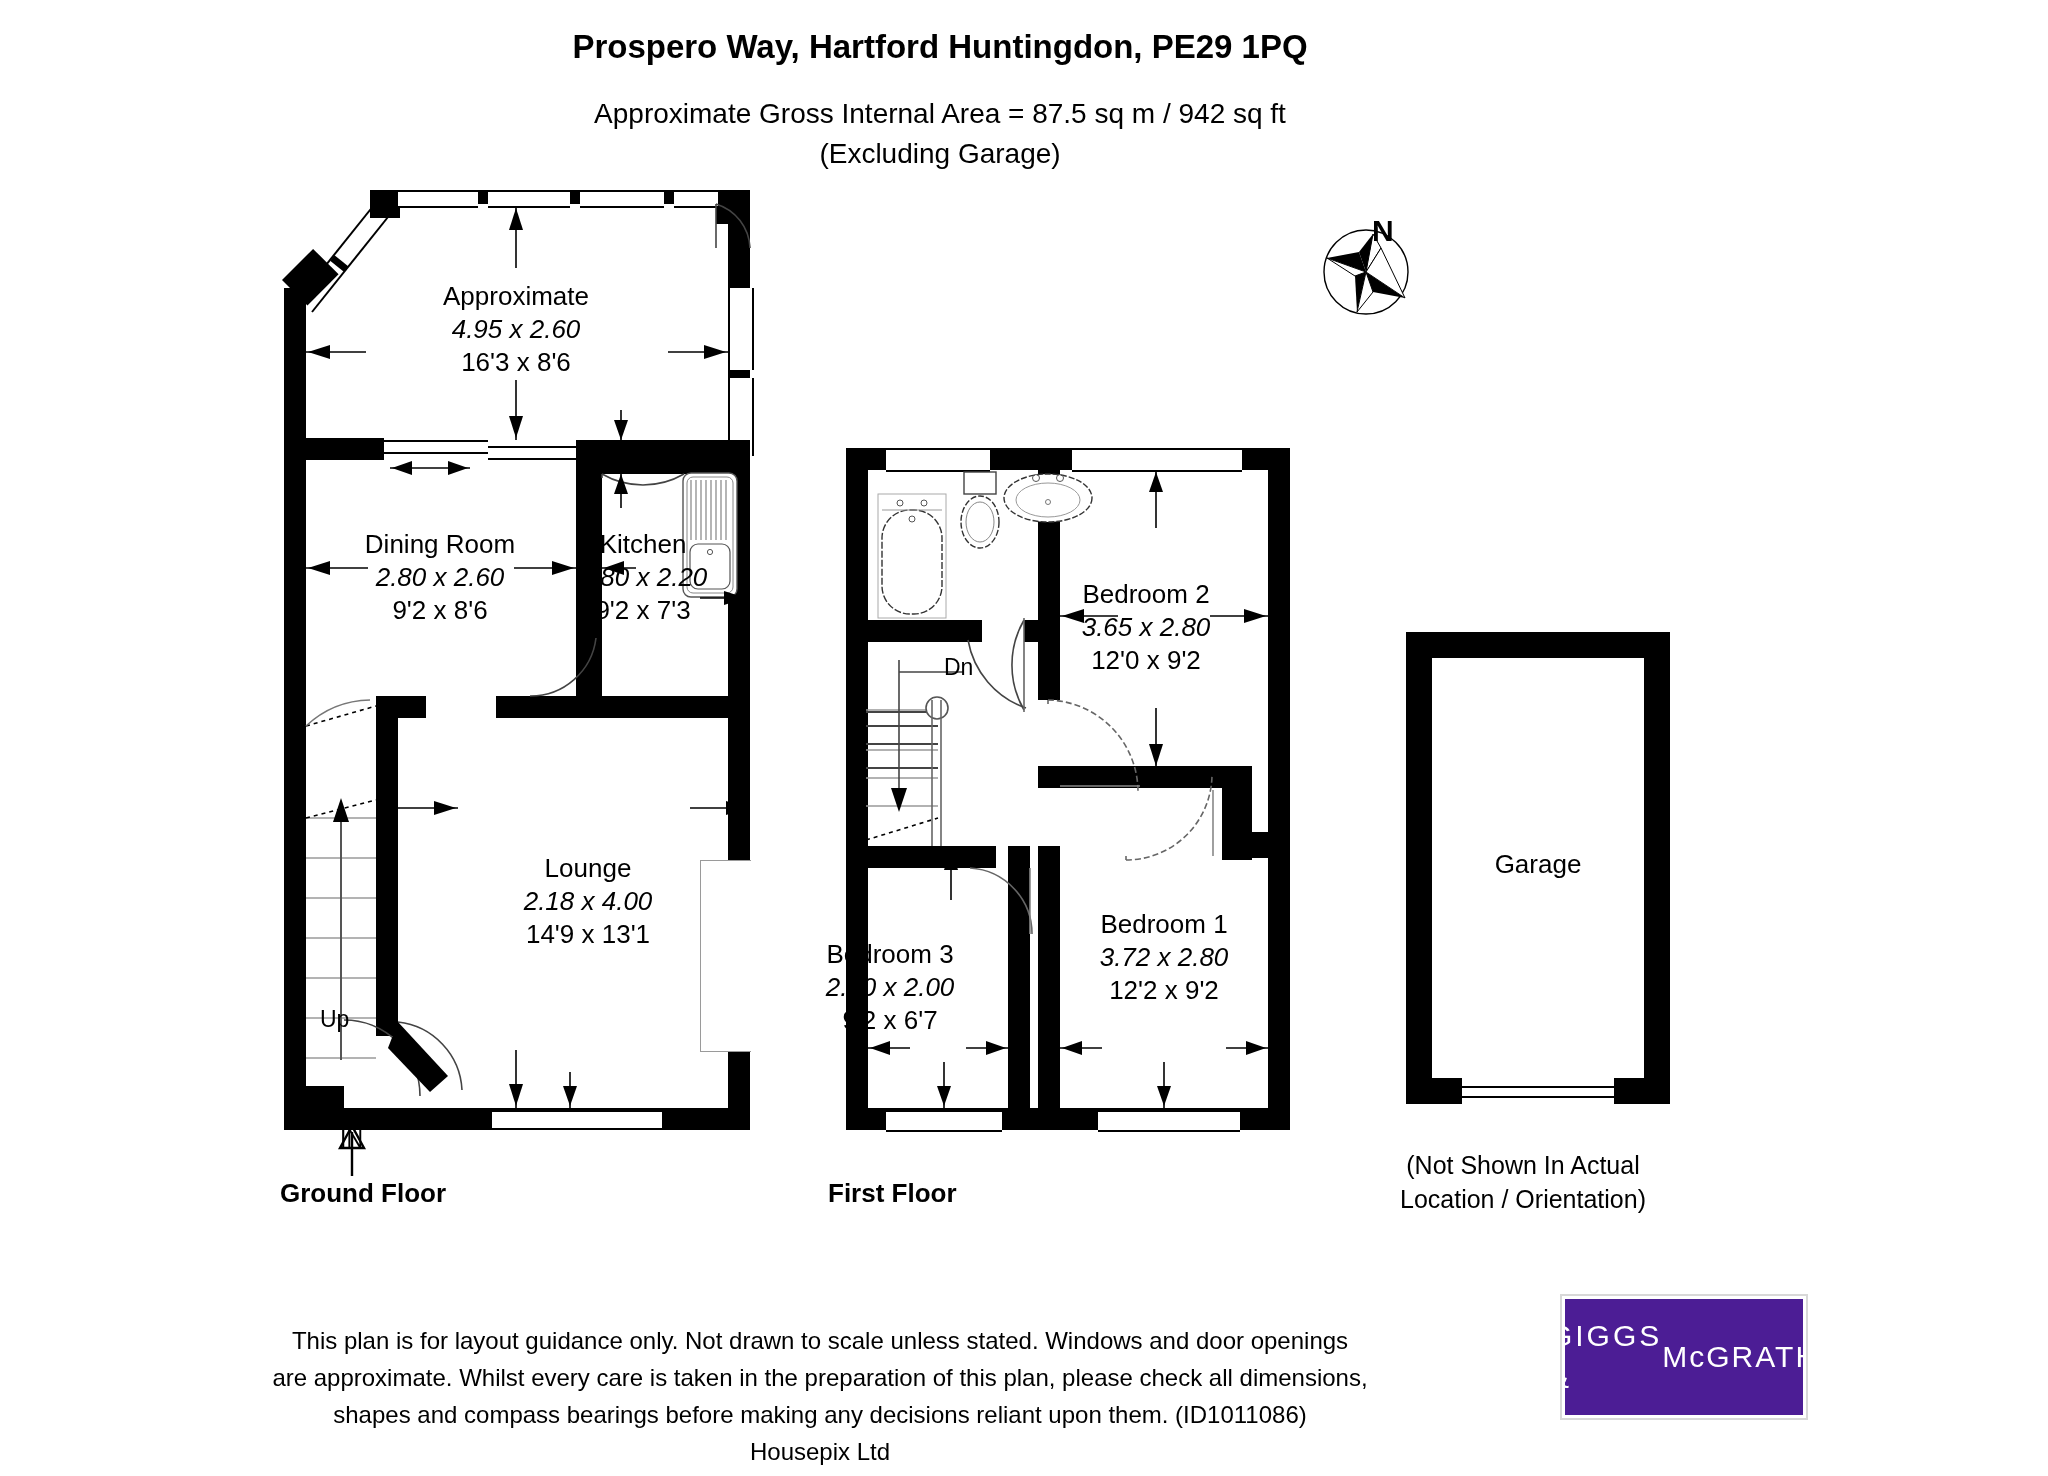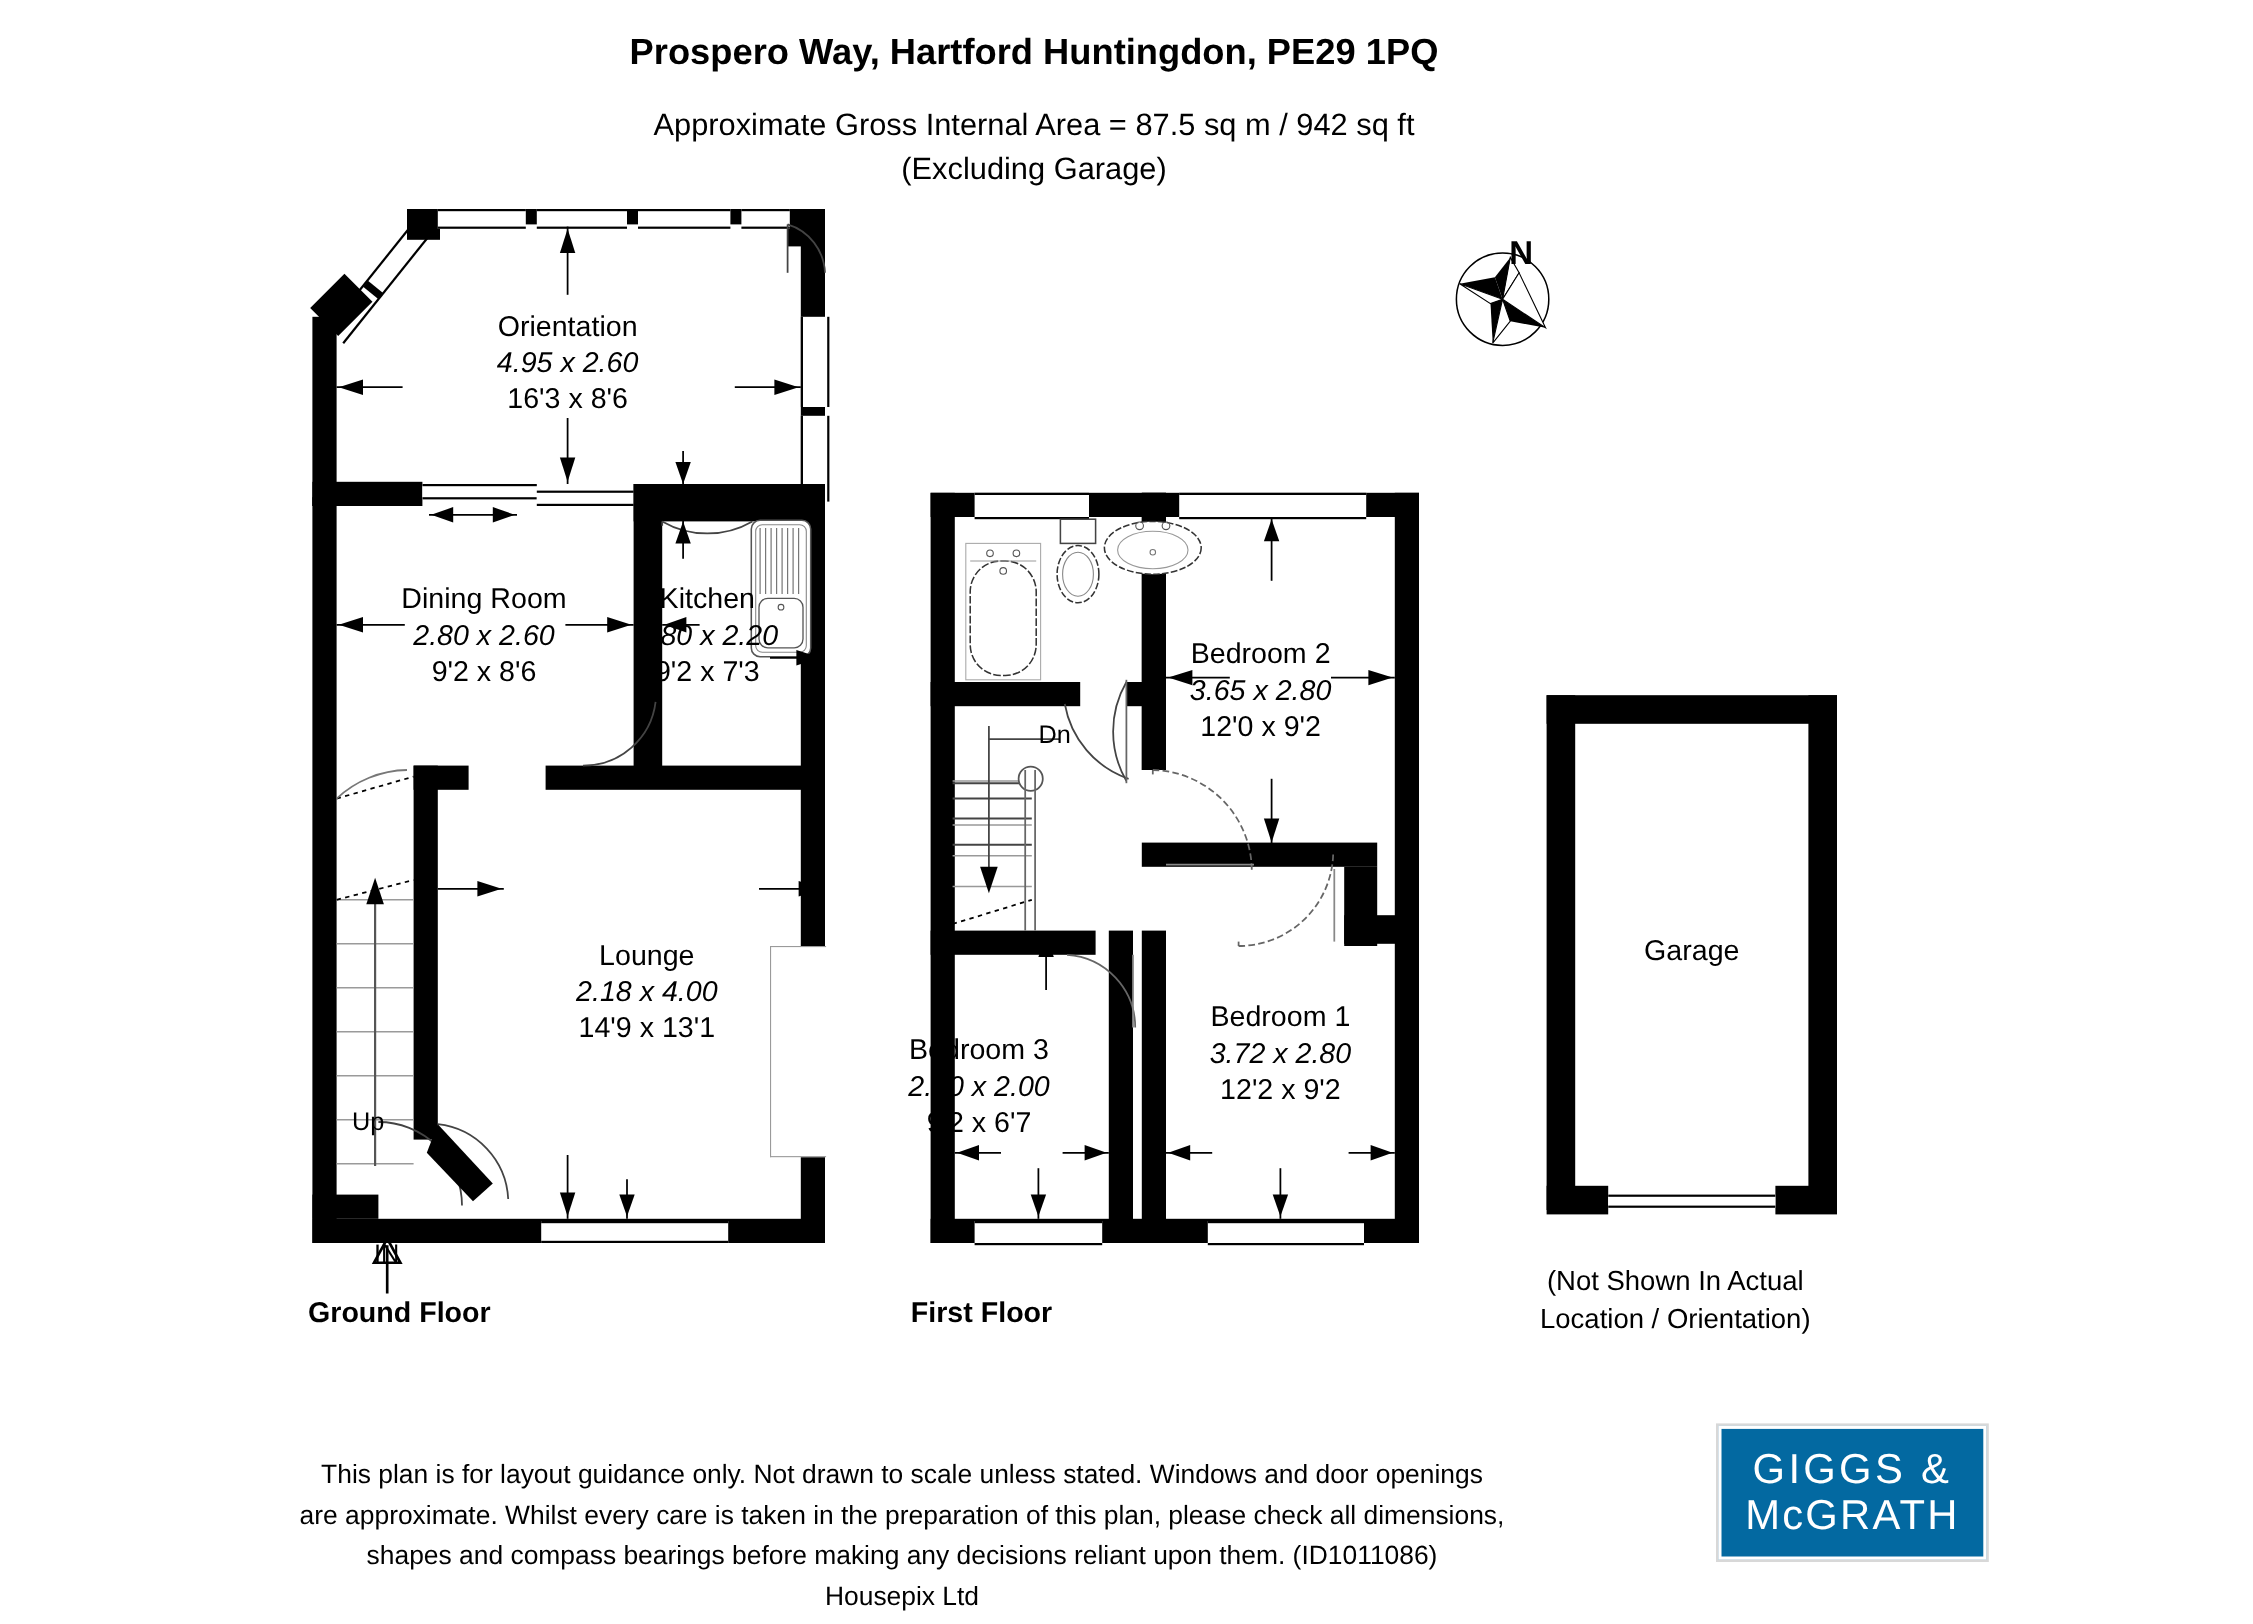--- a/index.html
+++ b/index.html
@@ -106,29 +106,29 @@
     text-align: center;
     font-size: 24px;
     line-height: 37px;
   }
   .logo {
     position: absolute;
     left: 1562px;
     top: 1296px;
     width: 238px;
     height: 116px;
-    background: #0369a1;
+    background: #4c1d95;
     border: 3px solid #ffffff;
     outline: 2px solid #d8d8d8;
     color: #ffffff;
     display: flex;
-    flex-direction: column;
+    flex-direction: row;
     align-items: center;
     justify-content: center;
-    font-size: 38px;
+    font-size: 30px;
     letter-spacing: 3px;
     line-height: 42px;
   }
   .logo .l2 { letter-spacing: 2px; }
 
   .garage-note {
     position: absolute;
     left: 1358px;
     top: 1148px;
     width: 330px;
@@ -293,21 +293,21 @@
     <polygon points="748,808 726,801 726,815" fill="#000"></polygon>
 
     <line x1="516" y1="1050" x2="516" y2="1108" stroke="#000" stroke-width="1.6"></line>
     <polygon points="516,1106 509,1084 523,1084" fill="#000"></polygon>
 
     <line x1="570" y1="1072" x2="570" y2="1108" stroke="#000" stroke-width="1.6"></line>
     <polygon points="570,1106 563,1086 577,1086" fill="#000"></polygon>
   </svg>
 
   <div class="room-label" style="left:396px;top:280px;width:240px;">
-    <span class="nm">Orientation</span>
+    <span class="nm">Approximate</span>
     <span class="d1">4.95 x 2.60</span>
     <span class="d2">16'3 x 8'6</span>
   </div>
 
   <div class="room-label" style="left:320px;top:528px;width:240px;">
     <span class="nm">Dining Room</span>
     <span class="d1">2.80 x 2.60</span>
     <span class="d2">9'2 x 8'6</span>
   </div>
 

